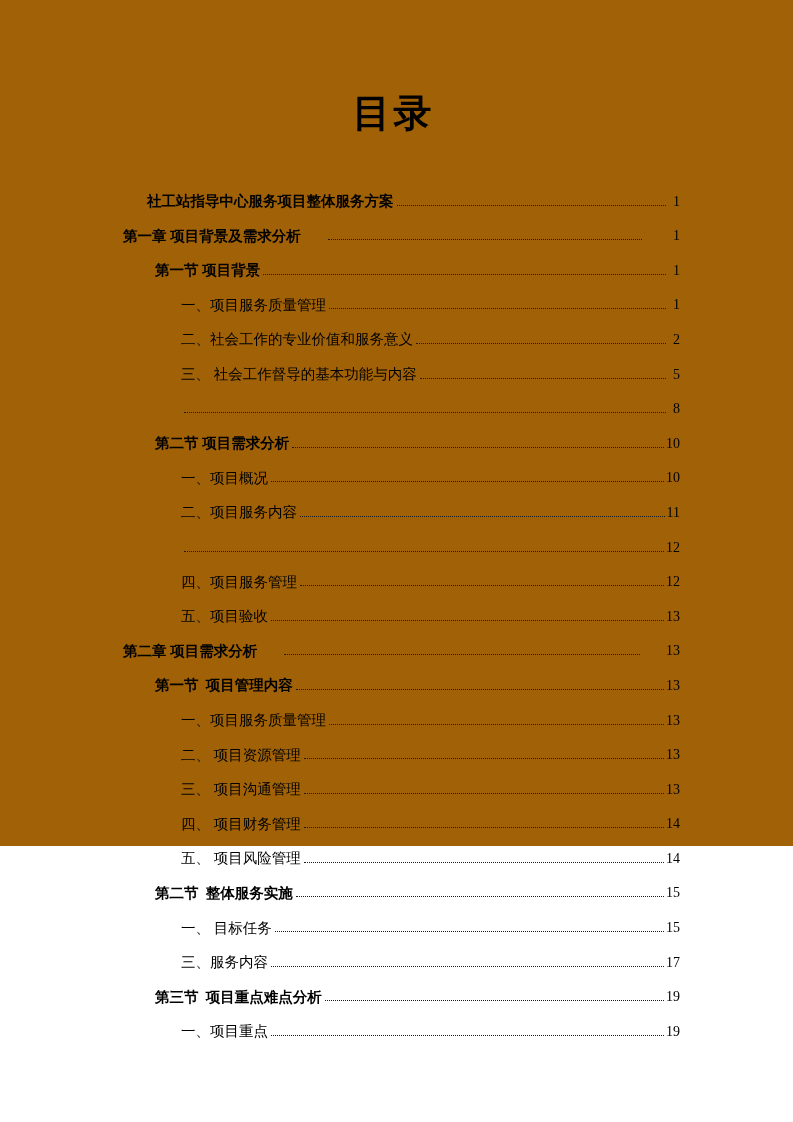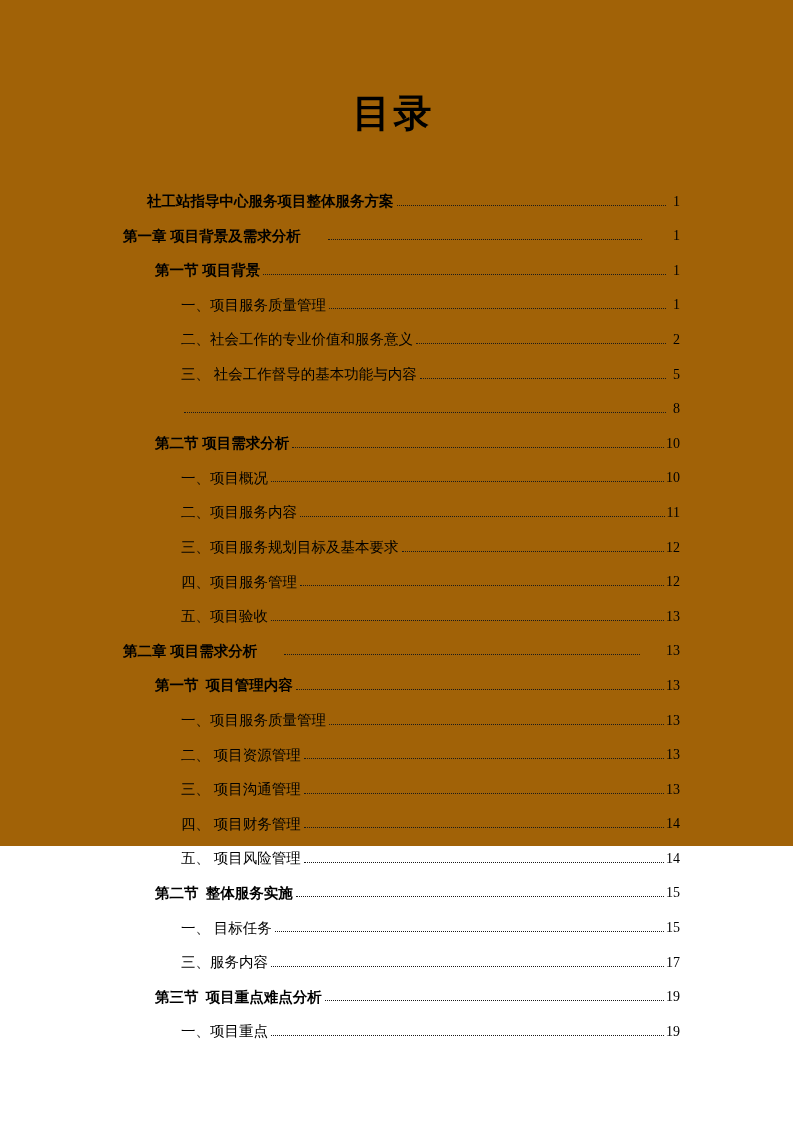--- a/index.html
+++ b/index.html
@@ -111,21 +111,20 @@
         <span class="label">一、项目概况</span>
         <span class="leader"></span>
         <span class="pagenum">10</span>
       </div>
       <div class="row lvl-item">
         <span class="label">二、项目服务内容</span>
         <span class="leader"></span>
         <span class="pagenum">11</span>
       </div>
       <div class="row lvl-item">
-        <span class="label">三、项目服务规划目标及基本要求</span>
         <span class="leader"></span>
         <span class="pagenum">12</span>
       </div>
       <div class="row lvl-item">
         <span class="label">四、项目服务管理</span>
         <span class="leader"></span>
         <span class="pagenum">12</span>
       </div>
       <div class="row lvl-item">
         <span class="label">五、项目验收</span>

